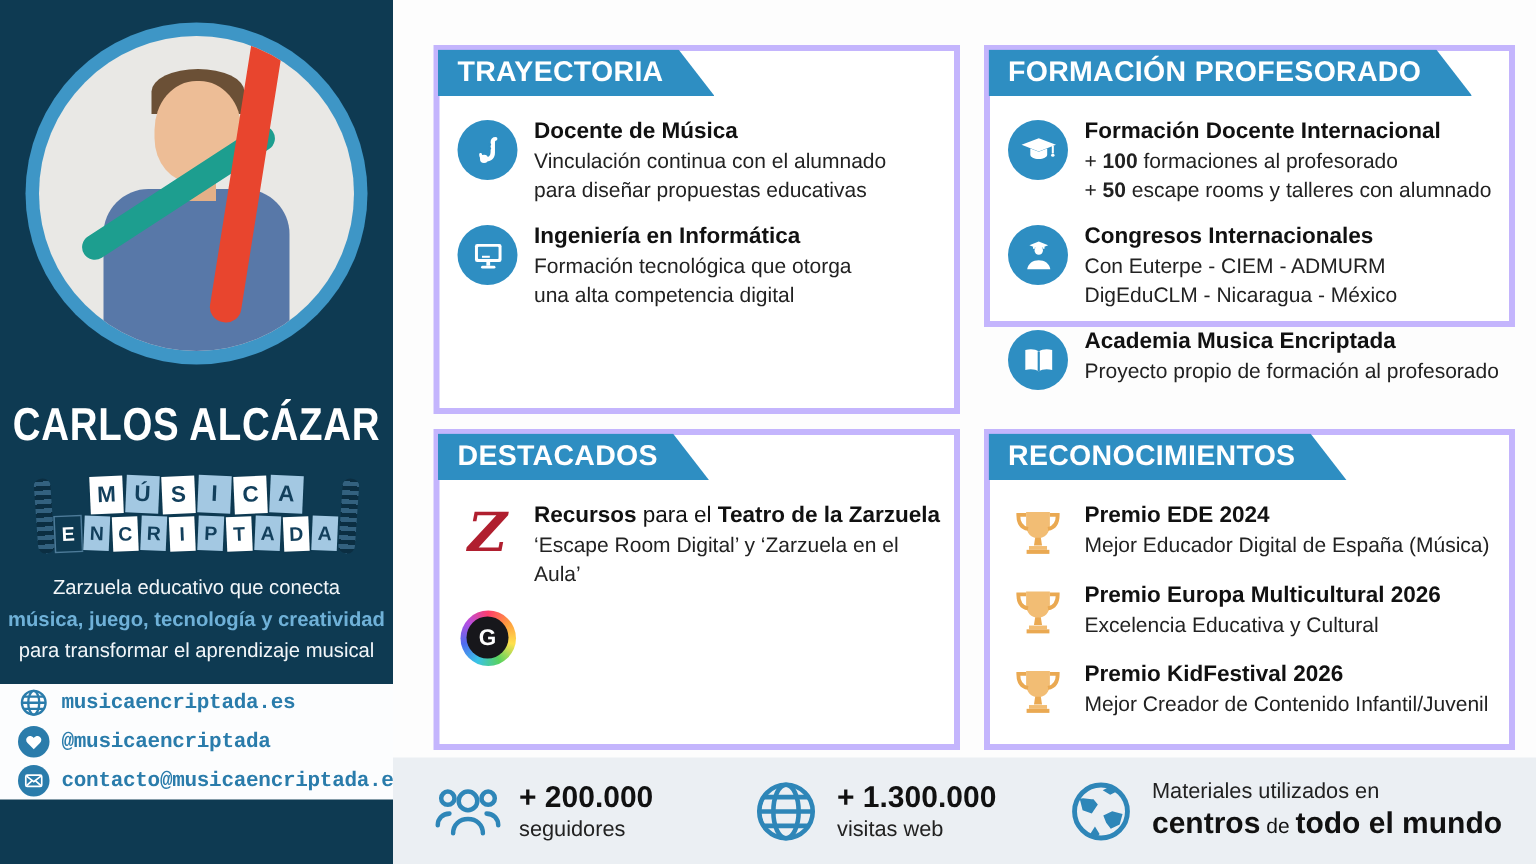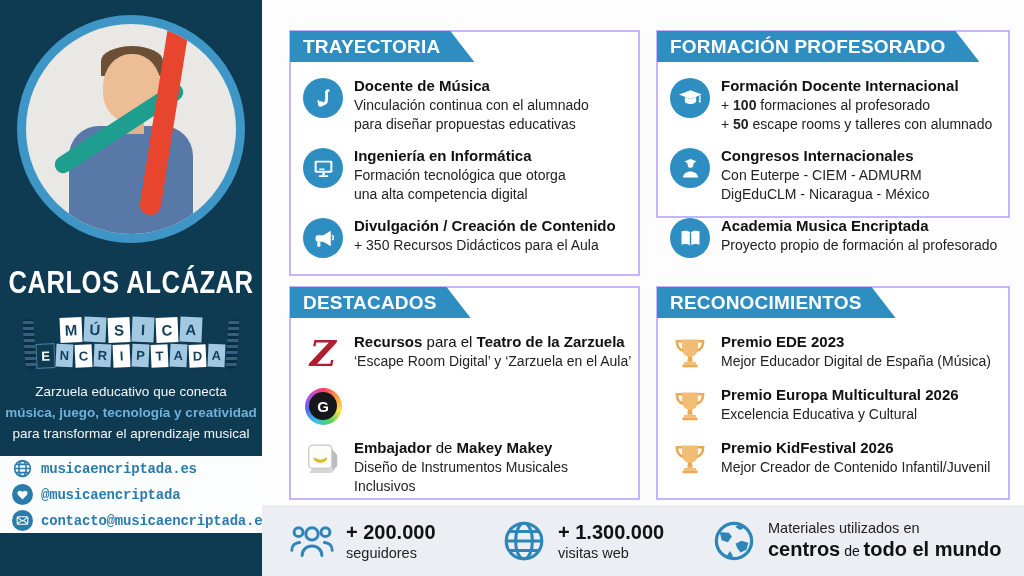--- a/index.html
+++ b/index.html
@@ -41,21 +41,21 @@
   
   .band{position:absolute;left:0;top:456px;width:262px;height:77px;background:#fcfdfe;box-sizing:border-box;
         padding-left:12px;display:flex;flex-direction:column;justify-content:center;gap:2px;}
   .link-row{display:flex;align-items:center;gap:8px;height:24px;cursor:pointer;font-family:Liberation Mono, monospace;}
   .link-text{color:#2a7cab;font-weight:bold;font-size:14px;letter-spacing:-.2px;white-space:nowrap;}
   .icon-sm{flex:0 0 21px;width:21px;height:21px;border-radius:50%;background:#2a7cab;display:flex;align-items:center;justify-content:center;}
   .icon-sm svg{width:15px;height:15px;}
   .icon-sm.stroke{background:transparent;}
   .icon-sm.stroke svg{width:21px;height:21px;}
   
-  .card{position:absolute;background:#fff;border:2px solid #c4b5fd;box-sizing:border-box;}
+  .card{position:absolute;background:#fff;border:4px solid #c4b5fd;box-sizing:border-box;}
   #card-tra{left:289px;top:30px;width:351px;height:246px;}
   #card-for{left:656px;top:30px;width:354px;height:188px;}
   #card-des{left:289px;top:286px;width:351px;height:214px;}
   #card-rec{left:656px;top:286px;width:354px;height:214px;}
   .banner{position:absolute;top:-1px;left:-1px;height:31px;background:#2e8ec2;color:#fff;font-weight:bold;
           font-size:19px;line-height:31px;padding:0 34px 0 13px;letter-spacing:.2px;white-space:nowrap;
           clip-path:polygon(0 0,calc(100% - 24px) 0,100% 100%,0 100%);}
   .items{position:absolute;top:44px;left:12px;right:6px;display:flex;flex-direction:column;gap:12px;}
   .item{display:flex;gap:11px;align-items:flex-start;}
   .icon-circle{flex:0 0 40px;width:40px;height:40px;border-radius:50%;background:#2e8ec2;
@@ -181,33 +181,20 @@
               <rect x="10.8" y="16" width="2.4" height="2.4" fill="#fff"></rect>
               <rect x="7.4" y="18.4" width="9.2" height="1.8" rx=".9" fill="#fff"></rect>
             </svg>
           </span>
           <div>
             <div class="item-title"><span class="b">Ingeniería en Informática</span></div>
             <div class="item-line"><span>Formación tecnológica que otorga</span></div>
             <div class="item-line"><span>una alta competencia digital</span></div>
           </div>
         </div>
-        <div class="item">
-          <span class="icon-circle">
-            <svg viewBox="0 0 24 24">
-              <path d="M19 4.5v15l-7.2-4.3H6.4a2 2 0 0 1-2-2v-2.4a2 2 0 0 1 2-2h5.4z" fill="#fff"></path>
-              <path d="M20.6 9.3c1.1.6 1.1 3.2 0 3.8" stroke="#fff" stroke-width="1.5" fill="none" stroke-linecap="round"></path>
-              <rect x="6" y="15.4" width="3" height="4.6" rx="1" fill="#fff"></rect>
-            </svg>
-          </span>
-          <div>
-            <div class="item-title"><span class="b">Divulgación / Creación de Contenido</span></div>
-            <div class="item-line"><span>+ 350 Recursos Didácticos para el Aula</span></div>
-          </div>
-        </div>
       </div>
   </div>
 
   <div class="card" id="card-for">
     <div class="banner">FORMACIÓN PROFESORADO</div>
     <div class="items">
         <div class="item">
           <span class="icon-circle">
             <svg viewBox="0 0 24 24">
               <path d="M12 4 23 8.2 12 12.4 1 8.2z" fill="#fff"></path>
@@ -263,53 +250,39 @@
             <div class="item-title"><span class="b">Recursos</span><span> para el </span><span class="b">Teatro de la Zarzuela</span></div>
             <div class="item-line"><span>‘Escape Room Digital’ y ‘Zarzuela en el Aula’</span></div>
           </div>
         </div>
         <div class="item">
           <span class="icon-plain">
             <span class="genially-ring">
               <span class="genially-core">G</span>
             </span>
           </span>
-        </div>
-        <div class="item">
-          <span class="icon-plain">
-            <svg viewBox="0 0 24 24">
-              <path d="M17.5 5.5 21 9.5v7l-3.5 3z" fill="#b9bcc0"></path>
-              <path d="M5 18 3.5 20.8h13.6l3-2.6z" fill="#d4d7da"></path>
-              <rect x="3" y="3.3" width="14.6" height="14.6" rx="2.4" fill="#fdfdfa" stroke="#c6c6c6" stroke-width=".8"></rect>
-              <path d="M6.4 12.2c1.3 2.4 6.5 2.4 7.8 0 .3-.6-.2-1.1-.7-.6-1.7 1.5-4.7 1.5-6.4 0-.5-.5-1-.1-.7.6z" fill="#f2c21d" stroke="#caa20e" stroke-width=".5"></path>
-            </svg>
-          </span>
-          <div>
-            <div class="item-title"><span class="b">Embajador</span><span> de </span><span class="b">Makey Makey</span></div>
-            <div class="item-line"><span>Diseño de Instrumentos Musicales Inclusivos</span></div>
-          </div>
         </div>
       </div>
   </div>
 
   <div class="card" id="card-rec">
     <div class="banner">RECONOCIMIENTOS</div>
     <div class="items">
         <div class="item">
           <span class="icon-plain">
             <svg viewBox="0 0 24 24">
               <path d="M7 3.4h10v5.4c0 3.4-2.2 5.6-5 5.6S7 12.2 7 8.8z" fill="#f2bd74"></path>
               <path d="M7 4.6H3.7c0 3.4 1.5 5.4 4.1 5.9M17 4.6h3.3c0 3.4-1.5 5.4-4.1 5.9" fill="none" stroke="#eaa952" stroke-width="1.6"></path>
               <path d="M10.8 14.2h2.4l.5 3.3h-3.4z" fill="#eaa952"></path>
               <rect x="8.2" y="17.7" width="7.6" height="1.6" fill="#f2bd74"></rect>
               <rect x="7.2" y="19.3" width="9.6" height="1.7" fill="#eaa952"></rect>
             </svg>
           </span>
           <div>
-            <div class="item-title"><span class="b">Premio EDE 2023</span></div>
+            <div class="item-title"><span class="b">Premio EDE 2024</span></div>
             <div class="item-line"><span>Mejor Educador Digital de España (Música)</span></div>
           </div>
         </div>
         <div class="item">
           <span class="icon-plain">
             <svg viewBox="0 0 24 24">
               <path d="M7 3.4h10v5.4c0 3.4-2.2 5.6-5 5.6S7 12.2 7 8.8z" fill="#f2bd74"></path>
               <path d="M7 4.6H3.7c0 3.4 1.5 5.4 4.1 5.9M17 4.6h3.3c0 3.4-1.5 5.4-4.1 5.9" fill="none" stroke="#eaa952" stroke-width="1.6"></path>
               <path d="M10.8 14.2h2.4l.5 3.3h-3.4z" fill="#eaa952"></path>
               <rect x="8.2" y="17.7" width="7.6" height="1.6" fill="#f2bd74"></rect>

